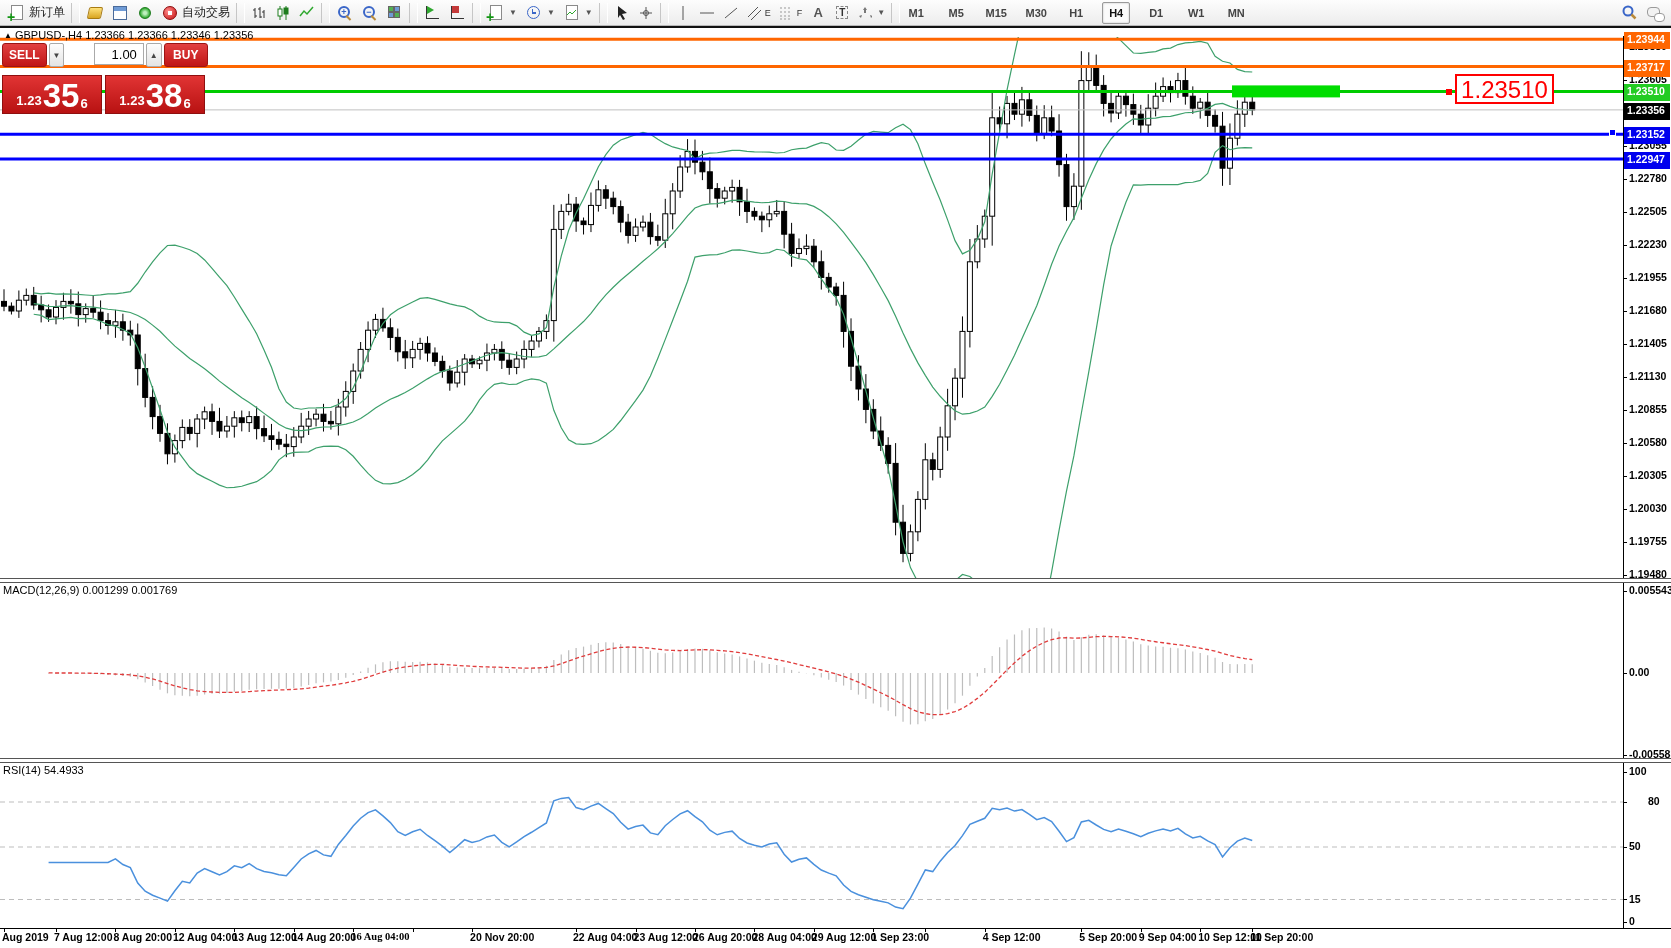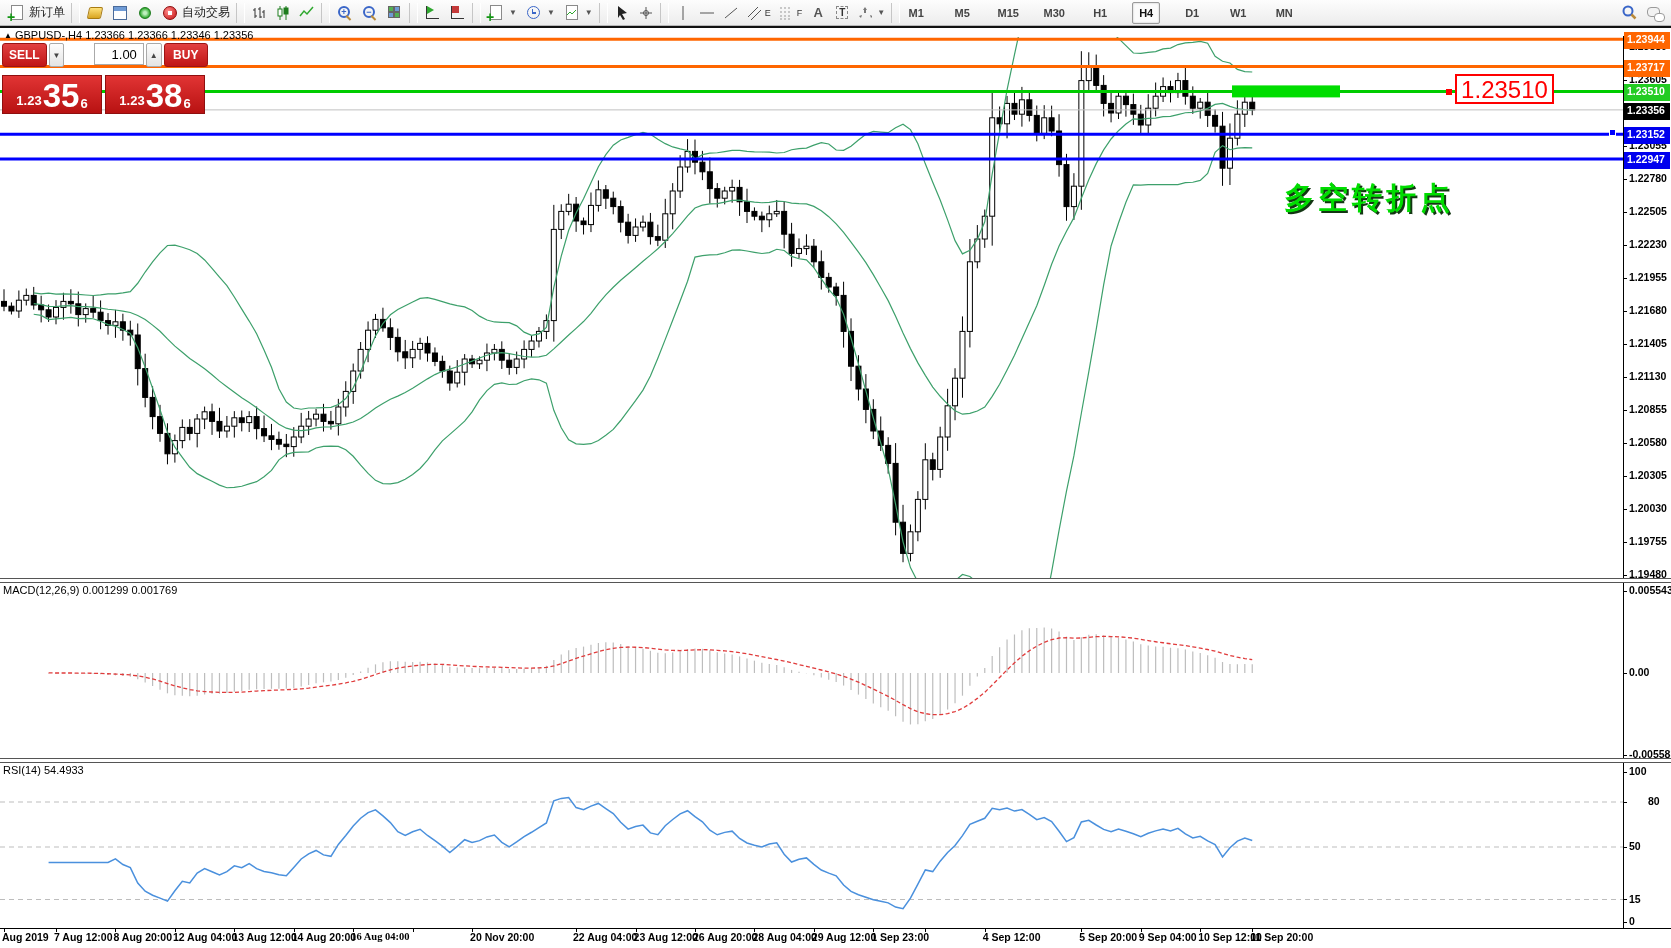--- a/index.html
+++ b/index.html
@@ -235,21 +235,21 @@
     <div class="tb-btn">
         <span class="lbl-box">T</span>
       </div>
     <div class="tb-btn">
         <svg width="14" height="16">
           <path d="M7 2l2 3H8v3H6V5H5zM3 13l-2-2 3-1zM13 13l2-2-3-1z" fill="#777"></path>
         </svg>
         <span class="dd">▼</span>
       </div>
     <div class="tb-sep"></div>
-    <div id="tf-group" style="display:flex;align-items:center;gap:18px">
+    <div id="tf-group" style="display:flex;align-items:center;gap:12px">
       <div class="tf-btn">M1</div>
       <div class="tf-btn">M5</div>
       <div class="tf-btn">M15</div>
       <div class="tf-btn">M30</div>
       <div class="tf-btn">H1</div>
       <div class="tf-btn active">H4</div>
       <div class="tf-btn">D1</div>
       <div class="tf-btn">W1</div>
       <div class="tf-btn">MN</div>
     </div>
@@ -839,21 +839,20 @@
     <div class="panelab" style="top:556px">
       <span>MACD(12,26,9)</span> <span>0.001299 0.001769</span>
     </div>
     <div class="panelab" style="top:736px">
       <span>RSI(14)</span> <span>54.4933</span>
     </div>
 
     <div class="tag-handle"></div>
     <div class="pricetag">1.23510</div>
     <div class="line-handle"></div>
-    <div class="cnnote">多空转折点</div>
   <div class="tickmark" style="top: 18.5px;"></div>
       <div class="axlab" style="top: 12px;">1.23880</div>
       <div class="tickmark" style="top: 51.5px;"></div>
       <div class="axlab" style="top: 45px;">1.23605</div>
       <div class="tickmark" style="top: 117.5px;"></div>
       <div class="axlab" style="top: 111px;">1.23055</div>
       <div class="tickmark" style="top: 150.5px;"></div>
       <div class="axlab" style="top: 144px;">1.22780</div>
       <div class="tickmark" style="top: 183.5px;"></div>
       <div class="axlab" style="top: 177px;">1.22505</div>

